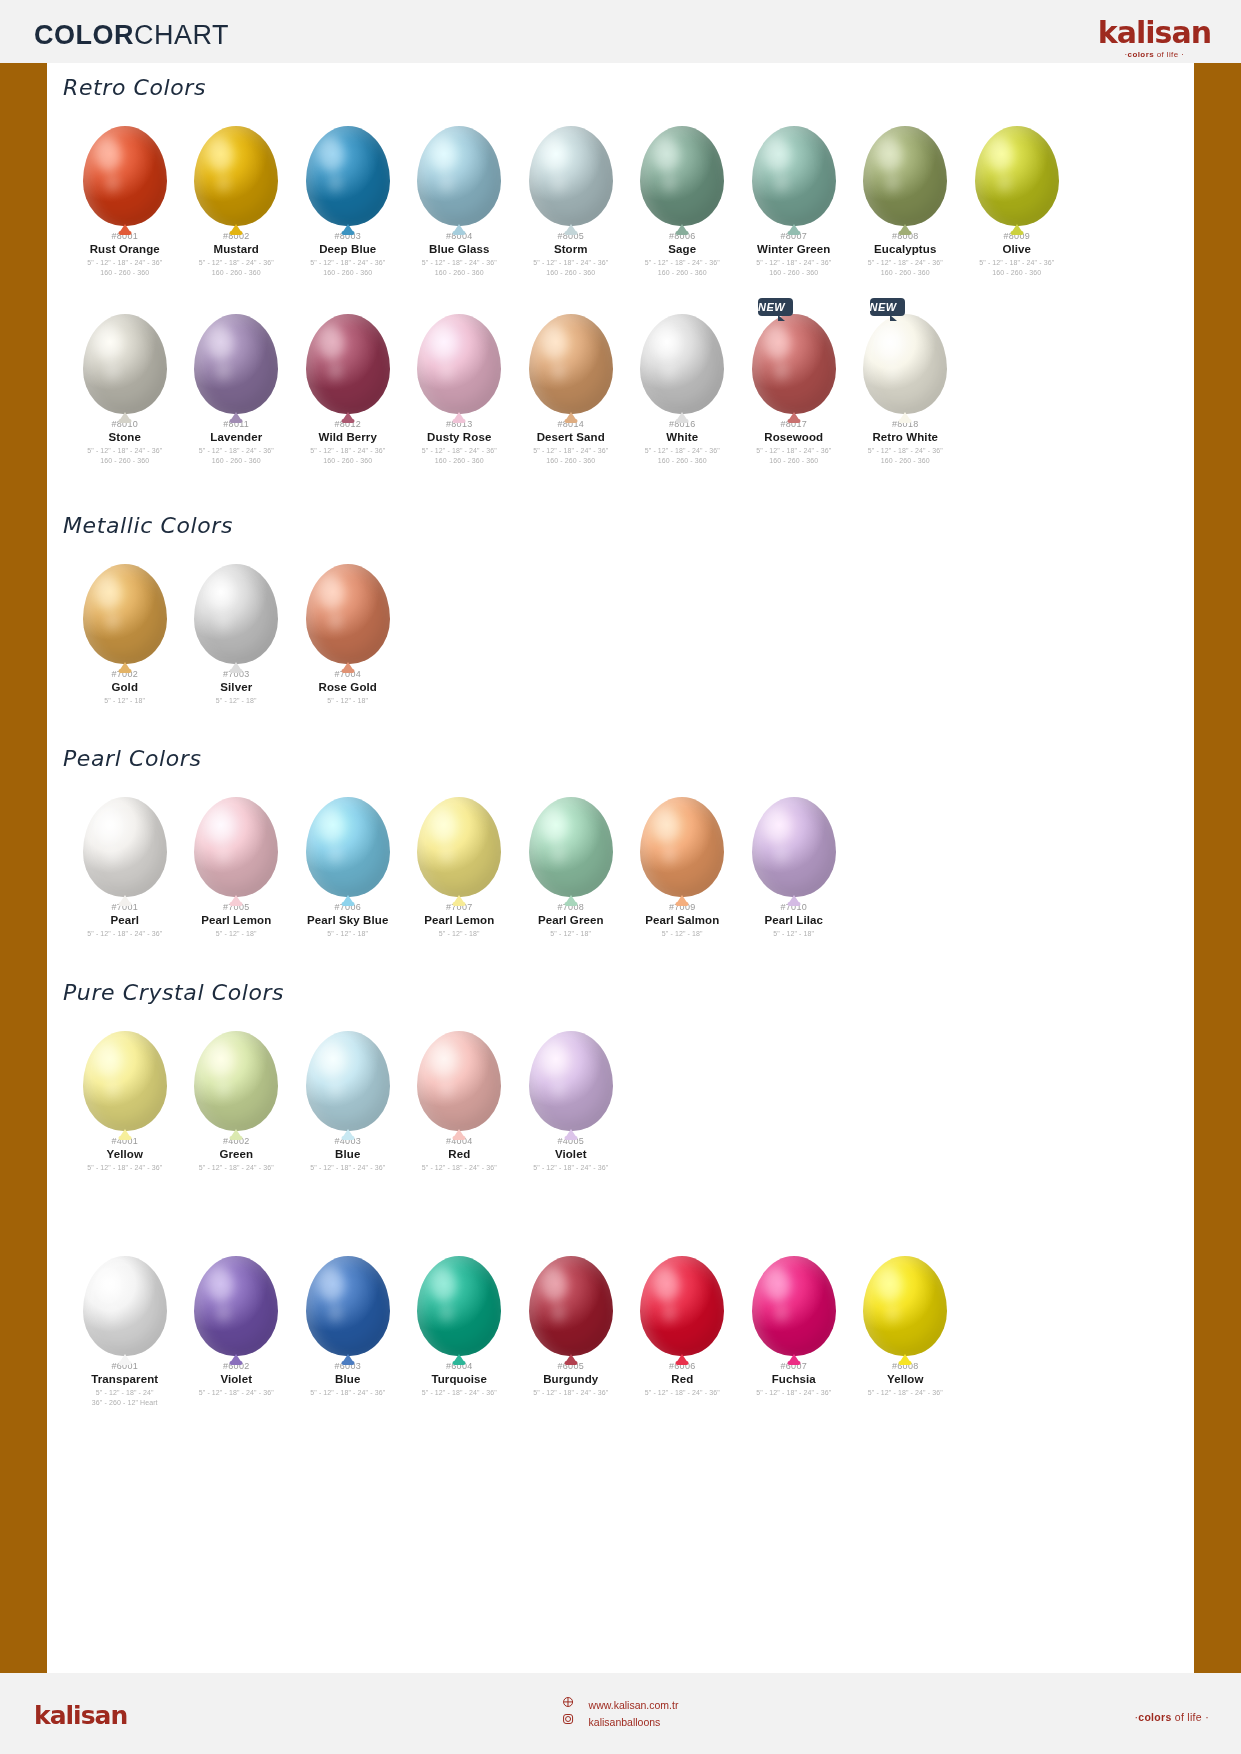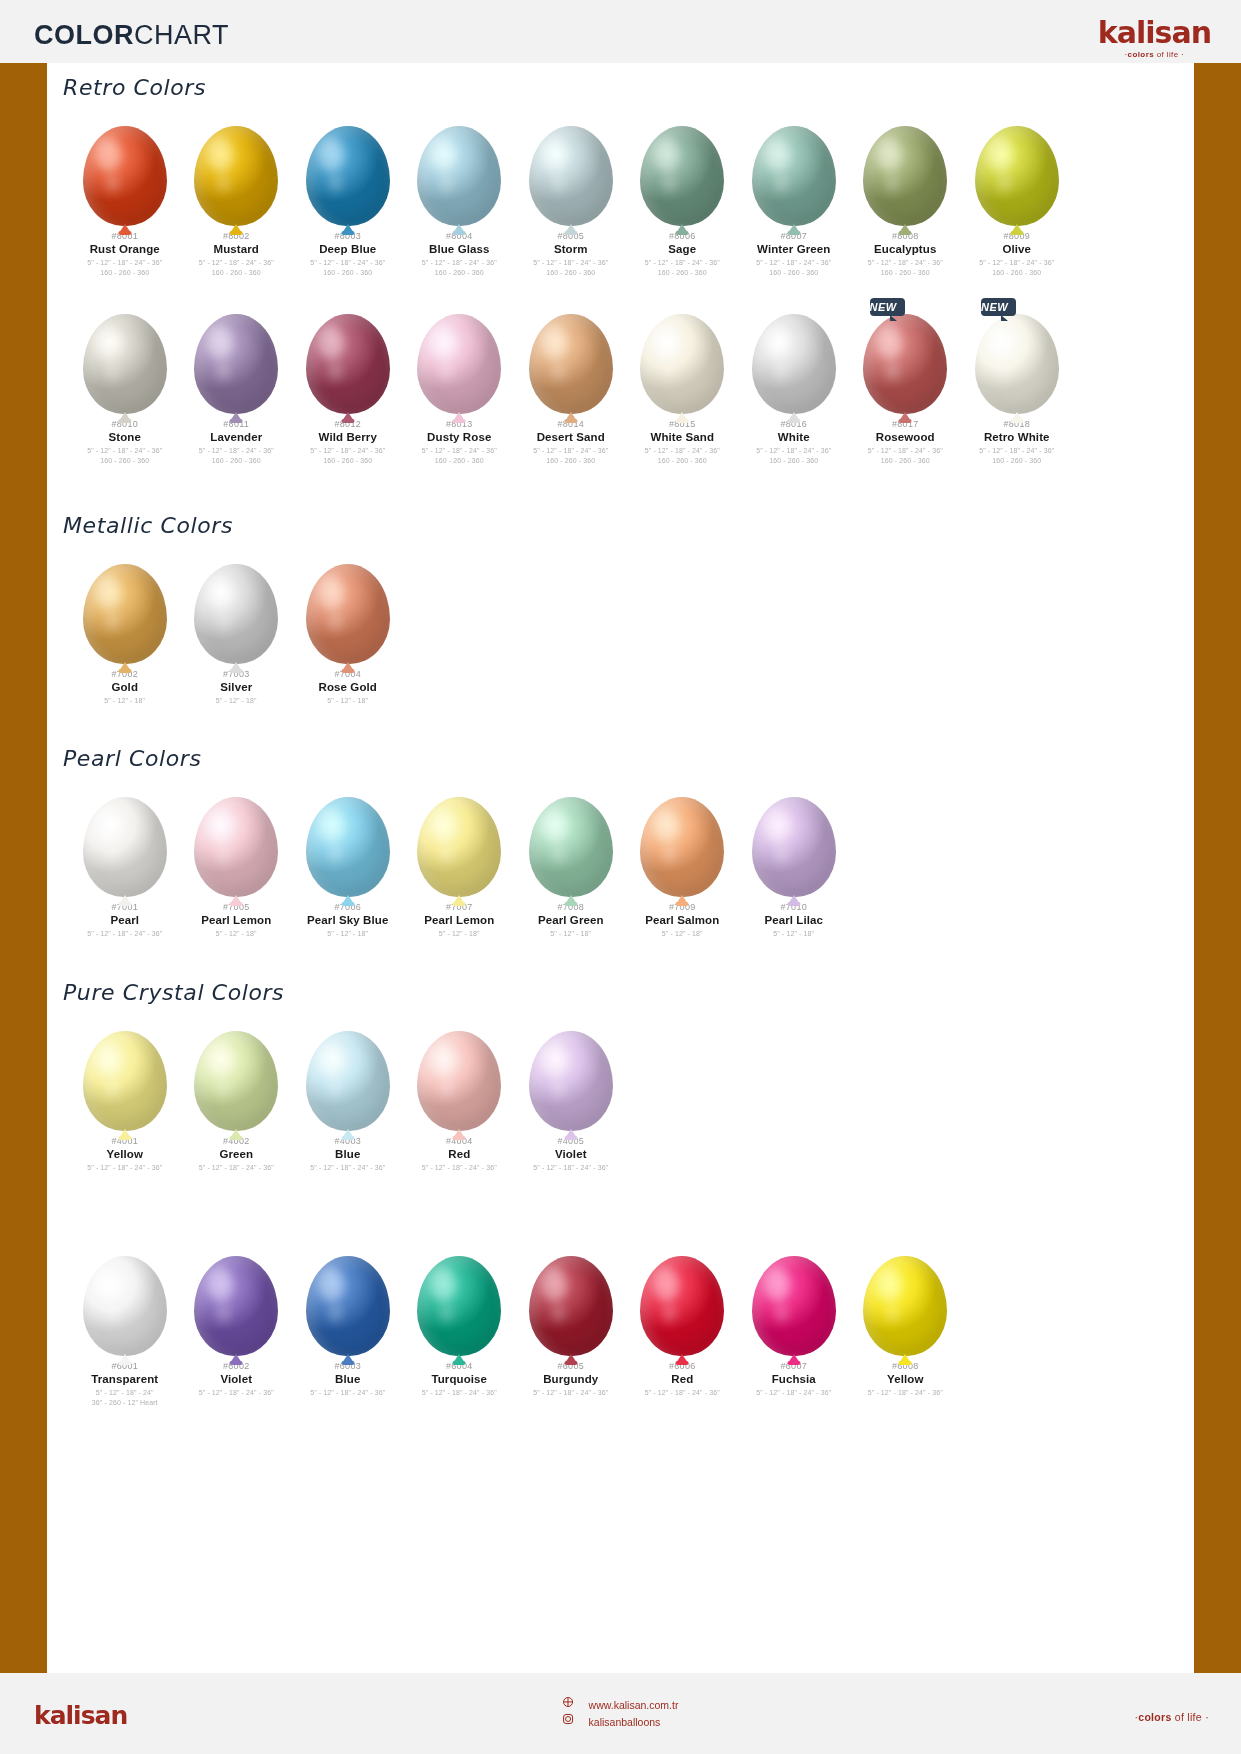--- a/index.html
+++ b/index.html
@@ -348,32 +348,20 @@
           <div class="cell">
             <div class="bal-wrap">
               <div class="balloon" style="background: radial-gradient(55% 48% at 32% 28%, rgb(255, 215, 171) 0%, rgb(223, 173, 129) 55%, rgb(183, 133, 89) 100%); color: rgb(223, 173, 129); box-shadow: rgba(0, 0, 0, 0.1) -7px -9px 16px inset, rgba(255, 255, 255, 0.25) 6px 6px 14px inset;">
                 <div class="gloss"></div>
                 <div class="gloss2"></div>
                 <div class="neck"></div>
               </div>
             </div>
             <div class="code">#8014</div>
             <div class="name">Desert Sand</div>
-            <div class="sizes"><span>5" - 12" - 18" - 24" - 36"</span><br><span>160 - 260 - 360</span></div>
-          </div>
-          <div class="cell">
-            <div class="bal-wrap">
-              <div class="balloon" style="background: radial-gradient(55% 48% at 32% 28%, rgb(255, 255, 255) 0%, rgb(246, 241, 224) 55%, rgb(206, 201, 184) 100%); color: rgb(246, 241, 224); box-shadow: rgba(0, 0, 0, 0.1) -7px -9px 16px inset, rgba(255, 255, 255, 0.25) 6px 6px 14px inset;">
-                <div class="gloss"></div>
-                <div class="gloss2"></div>
-                <div class="neck"></div>
-              </div>
-            </div>
-            <div class="code">#8015</div>
-            <div class="name">White Sand</div>
             <div class="sizes"><span>5" - 12" - 18" - 24" - 36"</span><br><span>160 - 260 - 360</span></div>
           </div>
           <div class="cell">
             <div class="bal-wrap">
               <div class="balloon" style="background: radial-gradient(55% 48% at 32% 28%, rgb(255, 255, 255) 0%, rgb(222, 222, 222) 55%, rgb(182, 182, 182) 100%); color: rgb(222, 222, 222); box-shadow: rgba(0, 0, 0, 0.1) -7px -9px 16px inset, rgba(255, 255, 255, 0.25) 6px 6px 14px inset;">
                 <div class="gloss"></div>
                 <div class="gloss2"></div>
                 <div class="neck"></div>
               </div>
             </div>

